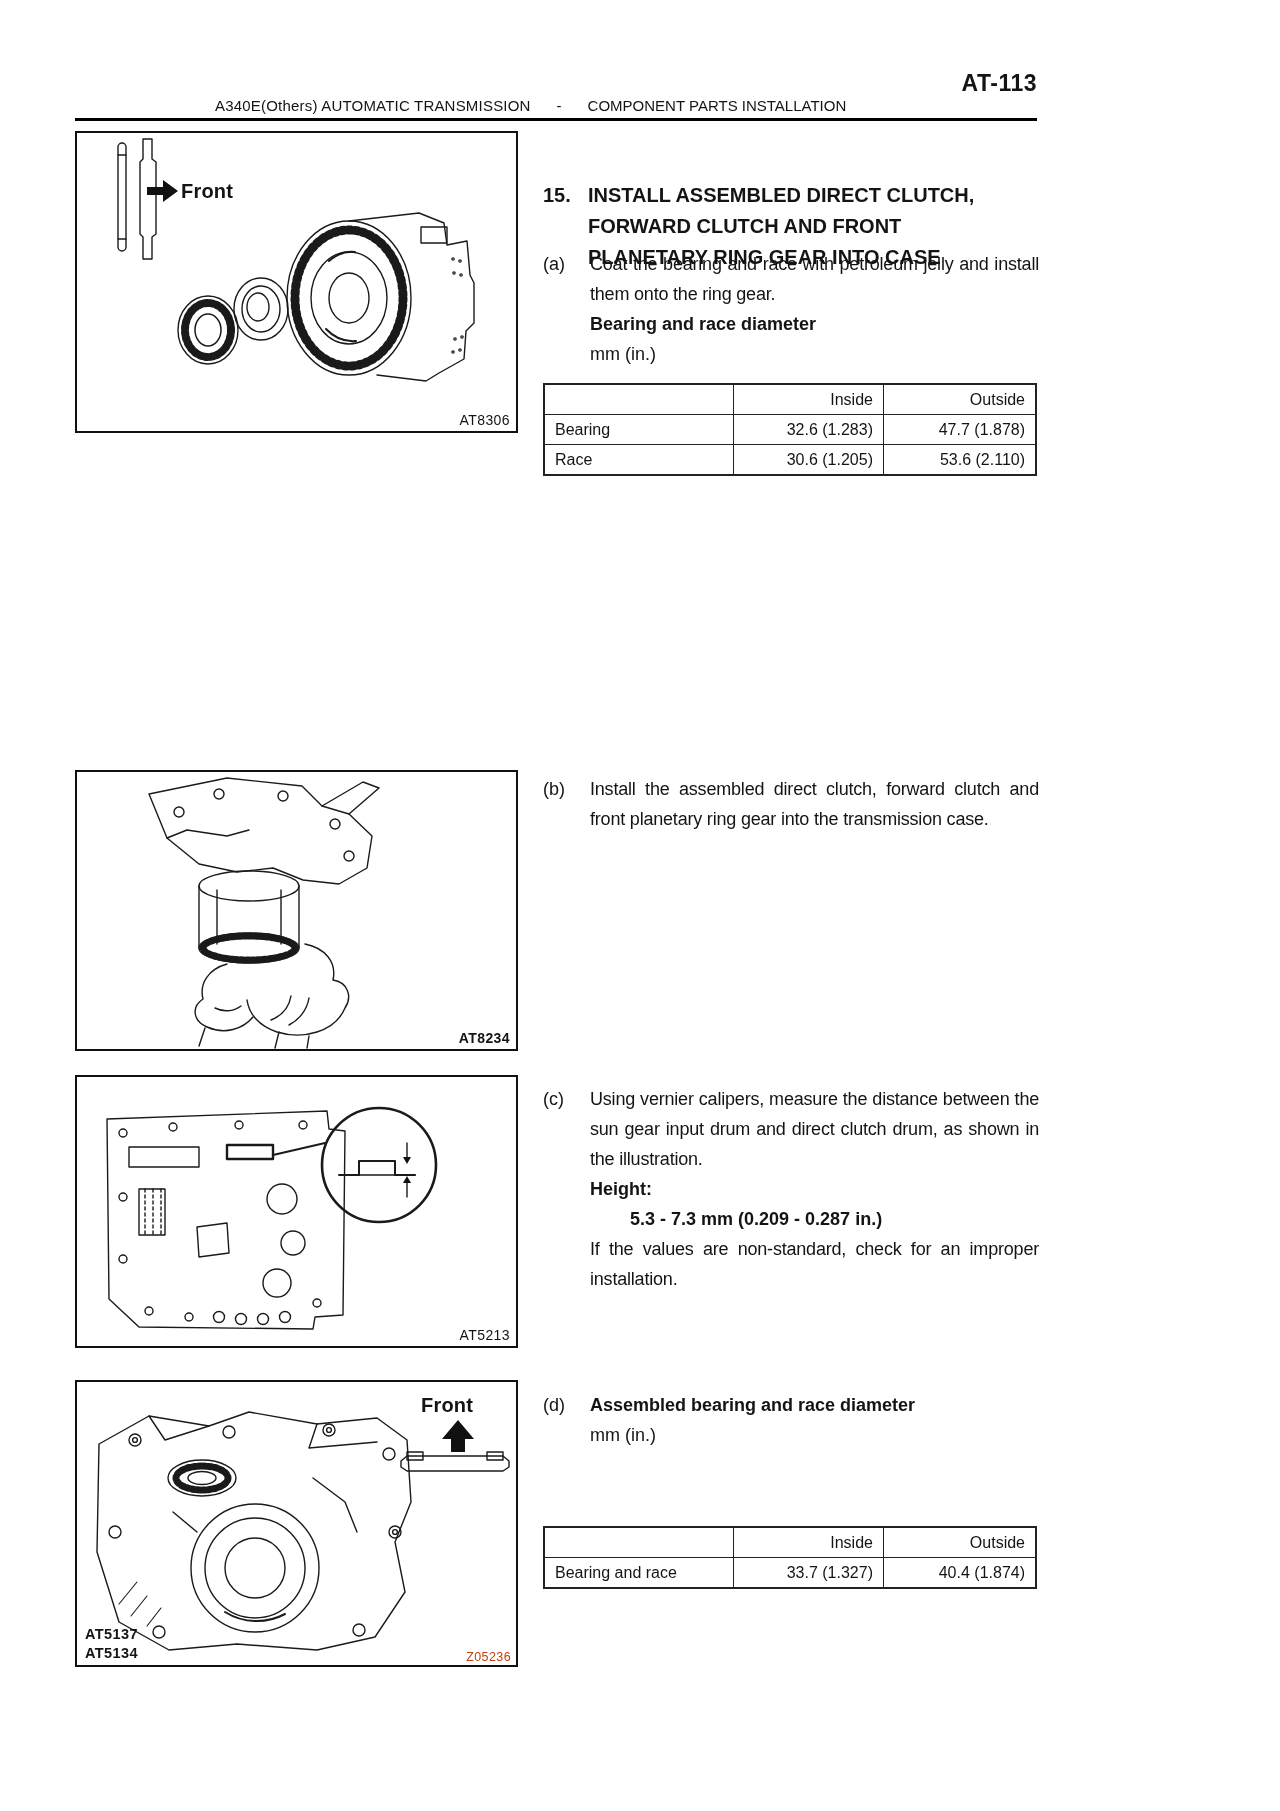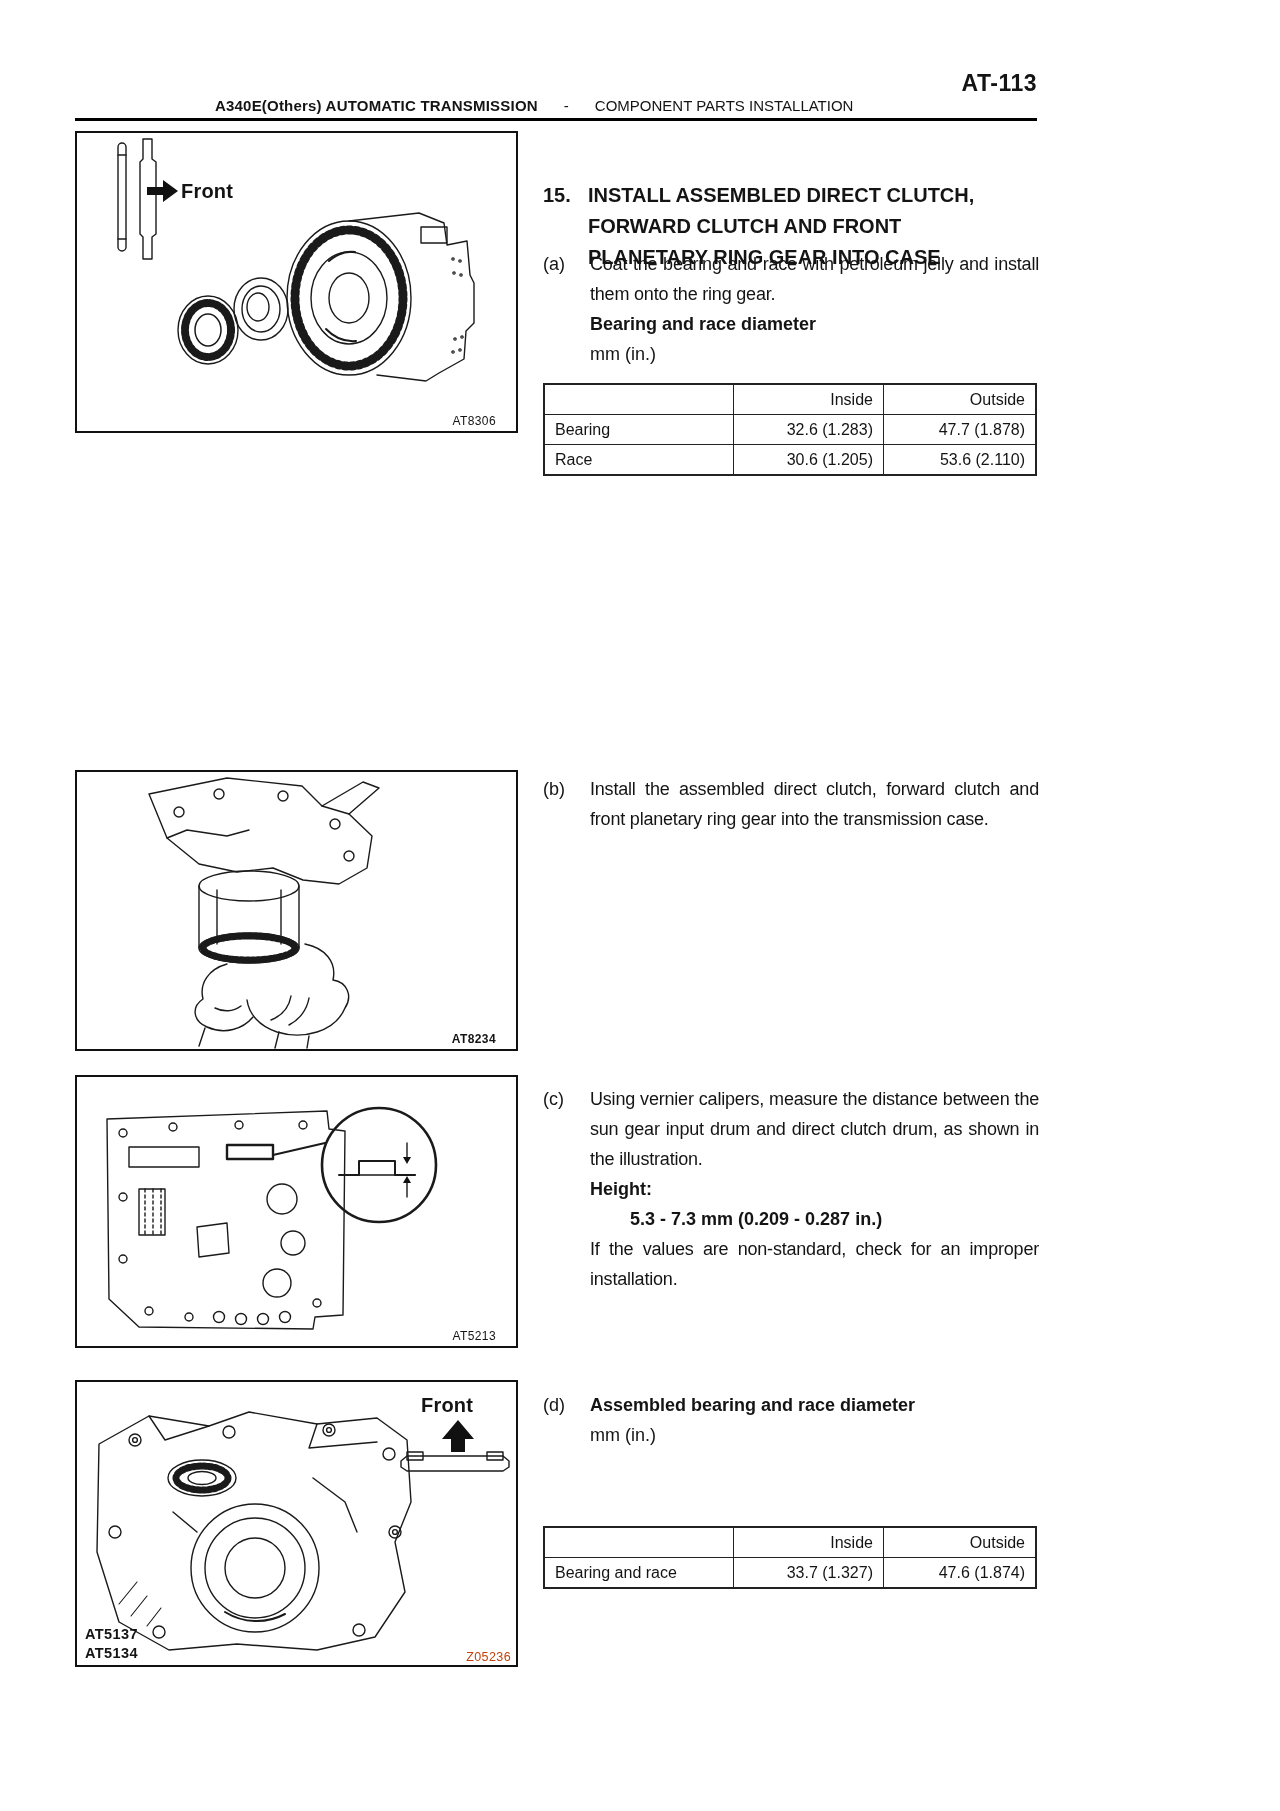--- a/index.html
+++ b/index.html
@@ -2,26 +2,26 @@
 <html><head>
 <meta charset="utf-8">
 <style>
   html,body{margin:0;padding:0;background:#e8e8e8;}
   .page{position:relative;width:1280px;height:1811px;background:#ffffff;margin:0 auto;
         font-family:"Liberation Sans", sans-serif;color:#141414;overflow:hidden;}
   
   .page-number{position:absolute;top:70px;right:243px;font-size:23px;font-weight:bold;letter-spacing:.5px;}
   .running-header{position:absolute;top:97px;left:75px;width:962px;font-size:15px;display:flex;gap:26px;
                   padding-left:140px;box-sizing:border-box;white-space:nowrap;}
-  .running-header .hl{font-weight:bold;letter-spacing:.2px;}
+  .running-header .hl{font-weight:normal;letter-spacing:.2px;}
   .header-rule{position:absolute;top:118px;left:75px;width:962px;height:3px;background:#000;}
   
   .figure{position:absolute;left:75px;width:443px;border:2px solid #111;box-sizing:border-box;background:#fff;}
   .figure svg{position:absolute;left:0;top:0;width:100%;height:100%;}
-  .fig-code{position:absolute;right:20px;bottom:3px;font-size:12px;letter-spacing:.4px;}
+  .fig-code{position:absolute;right:6px;bottom:3px;font-size:14px;letter-spacing:.4px;}
   .fig-code.bold{font-weight:bold;}
   .fig-codes-left{position:absolute;left:8px;bottom:2px;font-size:14.5px;font-weight:bold;line-height:19px;letter-spacing:.4px;}
   .fig-code-gray{position:absolute;right:5px;bottom:1px;font-size:12.5px;color:#c2410c;letter-spacing:.4px;}
   .front-label{position:absolute;font-size:20px;font-weight:bold;letter-spacing:.2px;}
   
   .step-heading{position:absolute;left:543px;top:156px;width:482px;font-size:20px;font-weight:bold;
                 line-height:31px;padding-left:45px;box-sizing:border-box;margin-top:24px;}
   .step-heading .step-num{position:absolute;left:0;top:0;}
   .item{position:absolute;left:543px;width:496px;padding-left:47px;box-sizing:border-box;
         font-size:18px;line-height:30px;}
@@ -275,18 +275,18 @@
       </colgroup>
     <tbody>
         <tr>
       <td class="rowlab"></td>
       <td>Inside</td>
       <td>Outside</td>
     </tr>
     <tr>
       <td class="rowlab">Bearing and race</td>
       <td>33.7 (1.327)</td>
-      <td>47.6 (1.874)</td>
+      <td>40.4 (1.874)</td>
     </tr>
   </tbody>
     </table>
 
 </div>
 
 </body></html>

